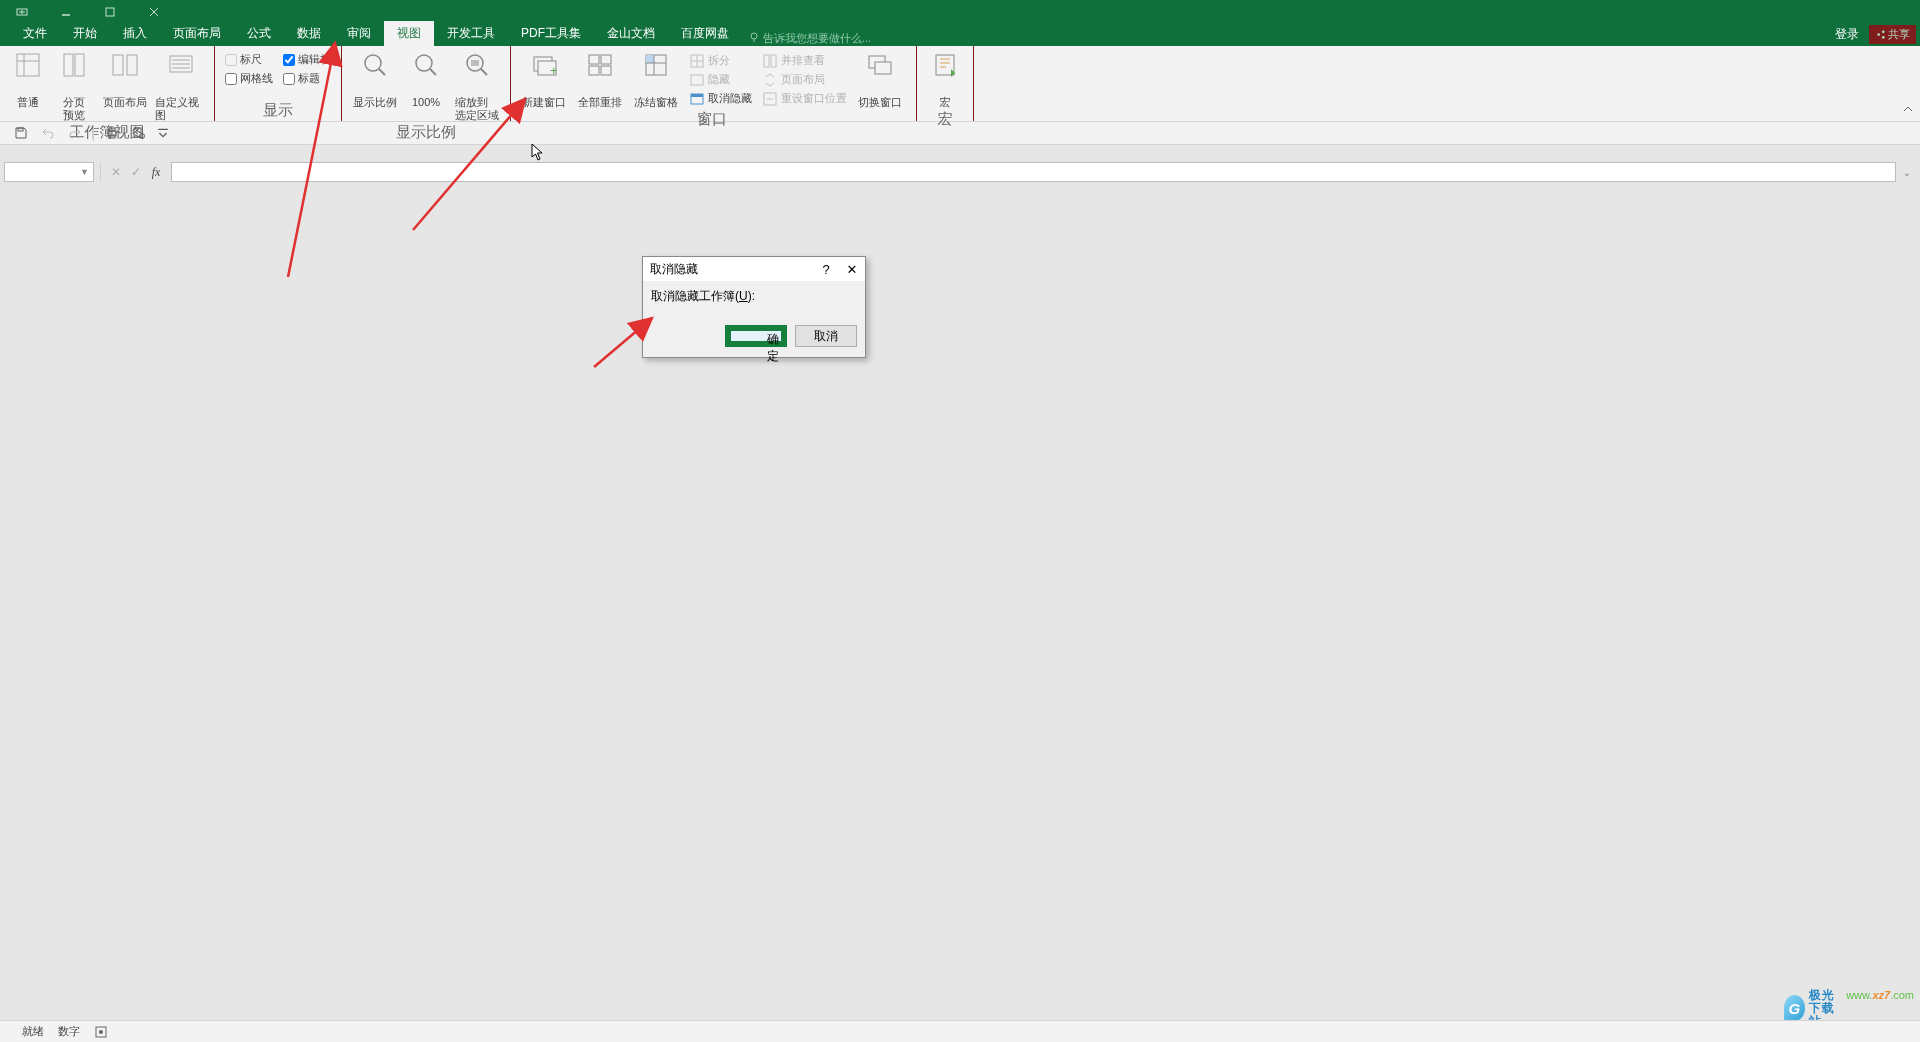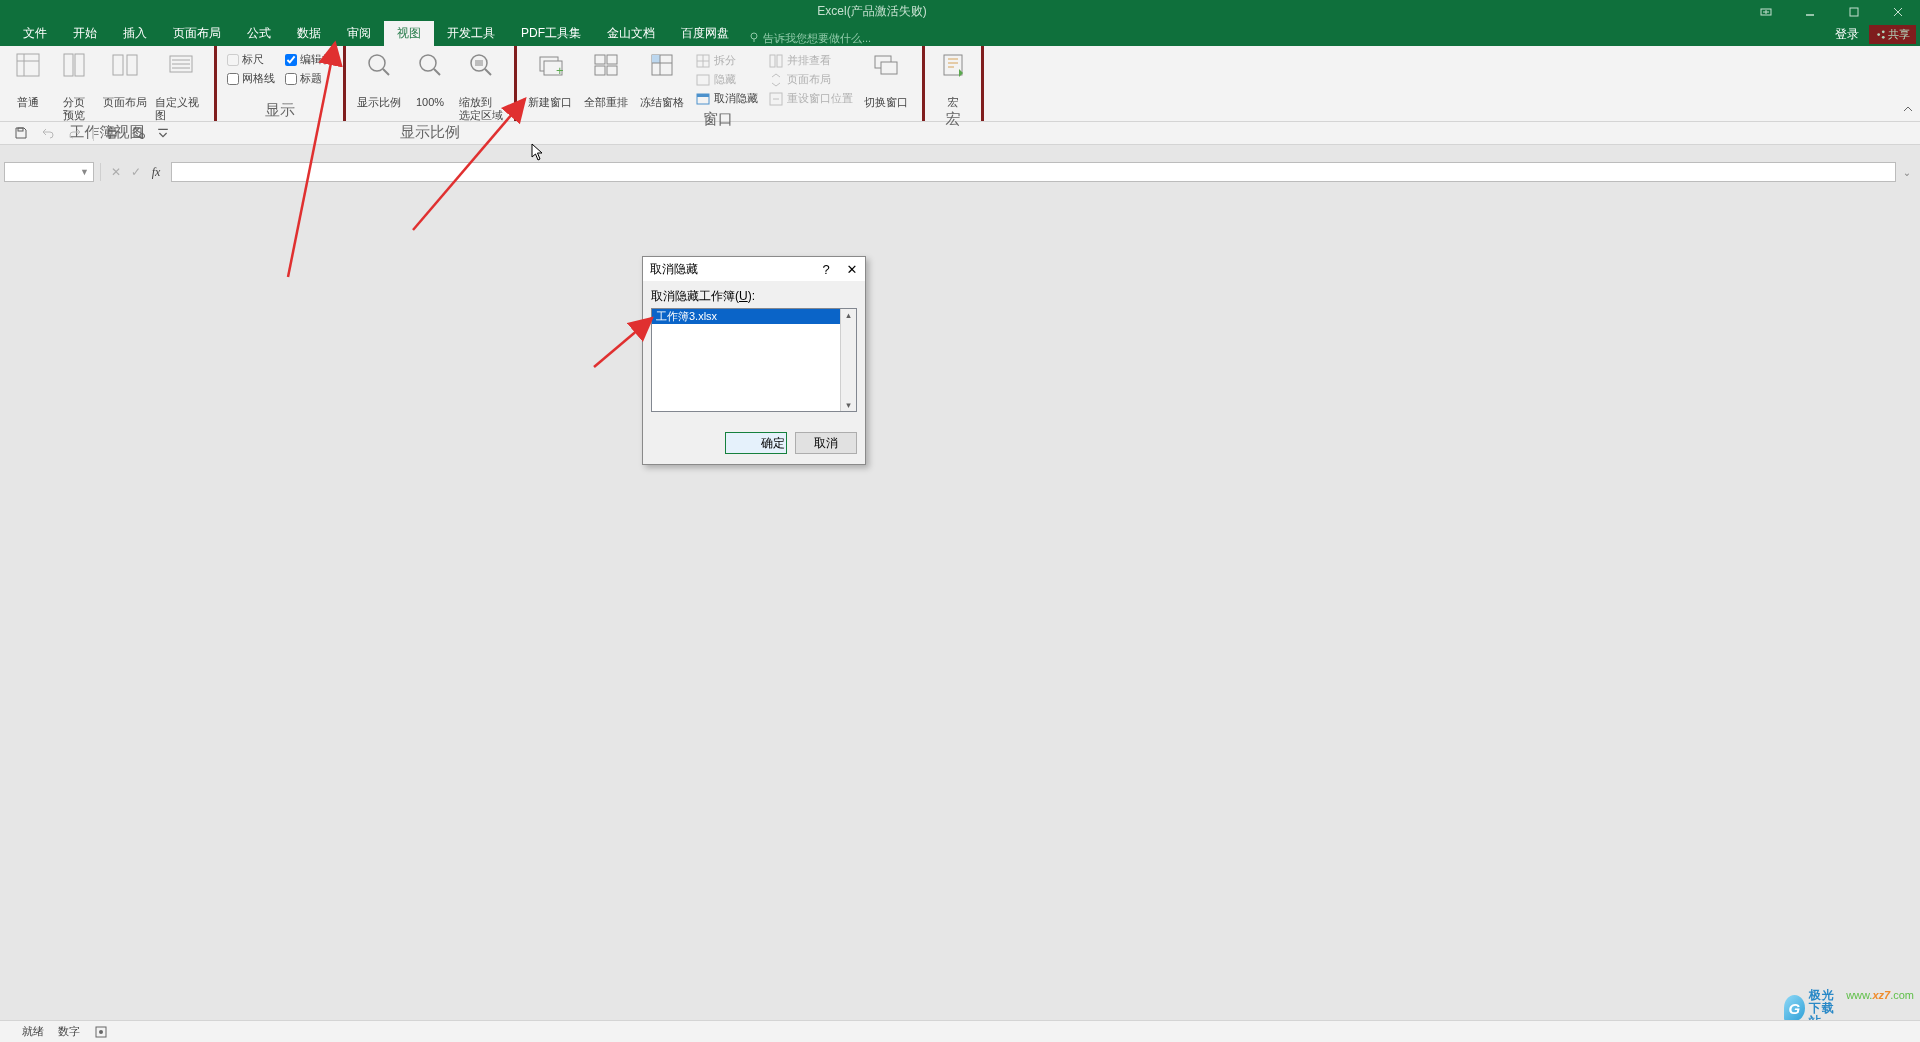--- a/index.html
+++ b/index.html
@@ -19,21 +19,21 @@
 .menubar .mitem.active { background:#f3f3f3; color:#2a7d4d; }
 .menubar .tellme { display:flex; color:#8fc9a8; font-size:11px; margin-left:6px; }
 .menubar .tellme svg { width:12px; height:12px; margin-right:3px; }
 .menubar .right { margin-left:auto; display:flex; align-items:center; padding-right:4px; }
 .menubar .login { color:#fff; font-size:12px; padding:3px 10px; }
 .menubar .share { background:#7f1d1d; color:#b2d7be; font-size:11px; padding:2px 6px; display:flex; align-items:center; }
 .menubar .share svg { width:11px; height:11px; margin-right:2px; }
 
 
 .ribbon { height:76px; background:#f3f3f3; border-bottom:1px solid #d4d4d4; display:flex; }
-.rgroup { border-right:3px solid #7f1d1d; display:flex; flex-direction:column; padding:3px 7px 1px; }
+.rgroup { border-right:1px solid #7f1d1d; display:flex; flex-direction:column; padding:3px 7px 1px; }
 .rgroup .body { flex:1; display:flex; align-items:flex-start; gap:4px; }
 .rgroup .grplabel { text-align:center; color:#666; font-size:15px; padding-top:1px; }
 .bigbtn { display:flex; flex-direction:column; align-items:center; width:42px; cursor:pointer; }
 .bigbtn .icon { width:32px; height:32px; display:flex; align-items:center; justify-content:center; }
 .bigbtn .blabel { font-size:11px; color:#444; line-height:13px; margin-top:15px; }
 .bigbtn.w2 { width:52px; }
 .small-stack { display:flex; flex-direction:column; gap:2px; margin-top:2px; }
 .small-stack label { display:flex; align-items:center; font-size:11px; color:#444; gap:3px; cursor:pointer; padding:1px 3px; }
 .small-stack input[type=checkbox] { width:12px; height:12px; }
 .smallbtn { display:flex; align-items:center; font-size:11px; color:#444; gap:4px; padding:1px 3px; cursor:pointer; white-space:nowrap; }
@@ -69,21 +69,21 @@
 .dlg-body { padding:7px 8px 10px; }
 .dlg-body .lbl { font-size:12px; margin-bottom:3px; }
 .dlg-body .lbl u { text-decoration:underline; }
 .listbox { height:104px; background:#fff; border:1px solid #828790; display:flex; }
 .listbox .list { flex:1; }
 .listbox .item { background:#0a64c8; color:#fff; height:15px; padding:0 4px; font-size:11px; line-height:15px; }
 .listbox .sb { width:16px; background:#f0f0f0; border-left:1px solid #cfcfcf; display:flex; flex-direction:column; justify-content:space-between; align-items:center; color:#606060; }
 .listbox .sb span { font-size:9px; padding:1px; }
 .dlg-btns { display:flex; justify-content:flex-end; gap:8px; margin-top:20px; }
 .dlg-btns button { width:62px; height:22px; border:1px solid #adadad; background:#e1e1e1; font-size:12px; cursor:pointer; }
-.dlg-btns button.primary { border:1px solid #15803d; background:#e5f1fb;padding-left:34px; }
+.dlg-btns button.primary { border:6px solid #15803d; background:#e5f1fb;padding-left:34px; }
 
 
 .arrows { position:absolute; inset:0; pointer-events:none; }
 
 
 .statusbar { position:absolute; left:0; right:0; bottom:0; height:22px; background:#f3f3f3; border-top:1px solid #d4d4d4; display:flex; align-items:center; padding:0 22px; font-size:11px; color:#444; }
 .statusbar .sitem { margin-right:14px; }
 .statusbar .sicon { width:14px; height:14px; display:inline-block; margin-right:14px; }
 
 
@@ -95,21 +95,20 @@
 .wm .logo:before { content:"G"; position:absolute; inset:0; display:flex; align-items:center; justify-content:center; color:#fff; font-style:italic; font-weight:bold; font-size:15px; }
 .wm .txt { display:flex; flex-direction:row; line-height:13px; font-size:12px; }
 .wm .txt .zh { color:#2a89c7; font-weight:bold; letter-spacing:1px; }
 .wm .txt .url { color:#5fbf48; font-size:11px; }
 .wm .txt .url b { color:#f08c2c; font-style:italic; }
 </style>
 </head>
 <body>
 
 <div class="titlebar">
-  <div class="title">Excel(产品激活失败)</div>
   <div class="tb-btns">
     <span>
         <svg viewBox="0 0 12 12">
           <rect x="1" y="3" width="10" height="6" fill="none" stroke="#c5e0cf"></rect>
           <path d="M3 6h6M6 4v4" stroke="#c5e0cf"></path>
         </svg>
       </span>
     <span>
         <svg viewBox="0 0 12 12">
           <line x1="2" y1="9" x2="10" y2="9" stroke="#c5e0cf" stroke-width="1.5"></line>
@@ -452,29 +451,20 @@
   <div class="dlg-title">
     <span>取消隐藏</span>
     <div class="spacer"></div>
     <div class="tbtn">?</div>
     <div class="tbtn">✕</div>
   </div>
   <div class="dlg-body">
     <div class="lbl">
       <span>取消隐藏工作簿(</span><u>U</u><span>):</span>
     </div>
-    <div class="listbox">
-      <div class="list">
-        <div class="item">工作簿3.xlsx</div>
-      </div>
-      <div class="sb">
-        <span>▴</span>
-        <span>▾</span>
-      </div>
-    </div>
     <div class="dlg-btns">
       <button class="primary">确定</button>
       <button>取消</button>
     </div>
   </div>
 </div>
 
 <svg class="arrows" width="1920" height="1042">
   <defs>
     <marker id="ah" markerWidth="12" markerHeight="12" refX="9" refY="5" orient="auto">

